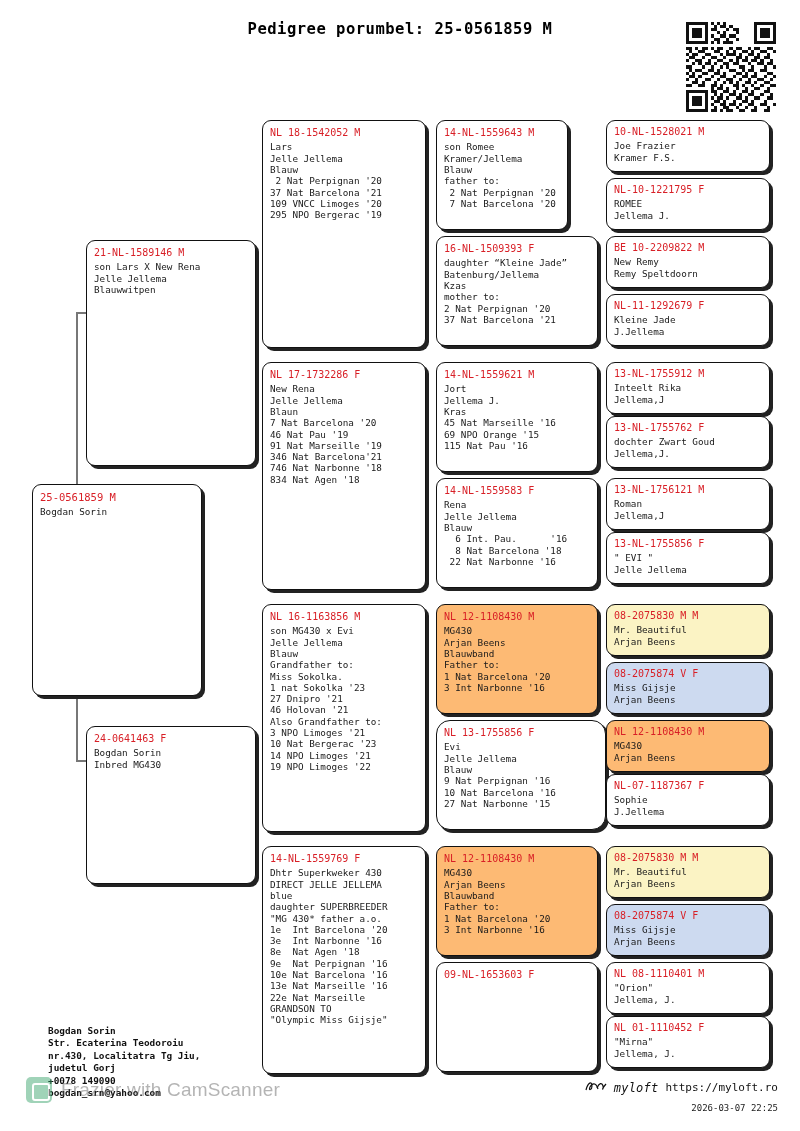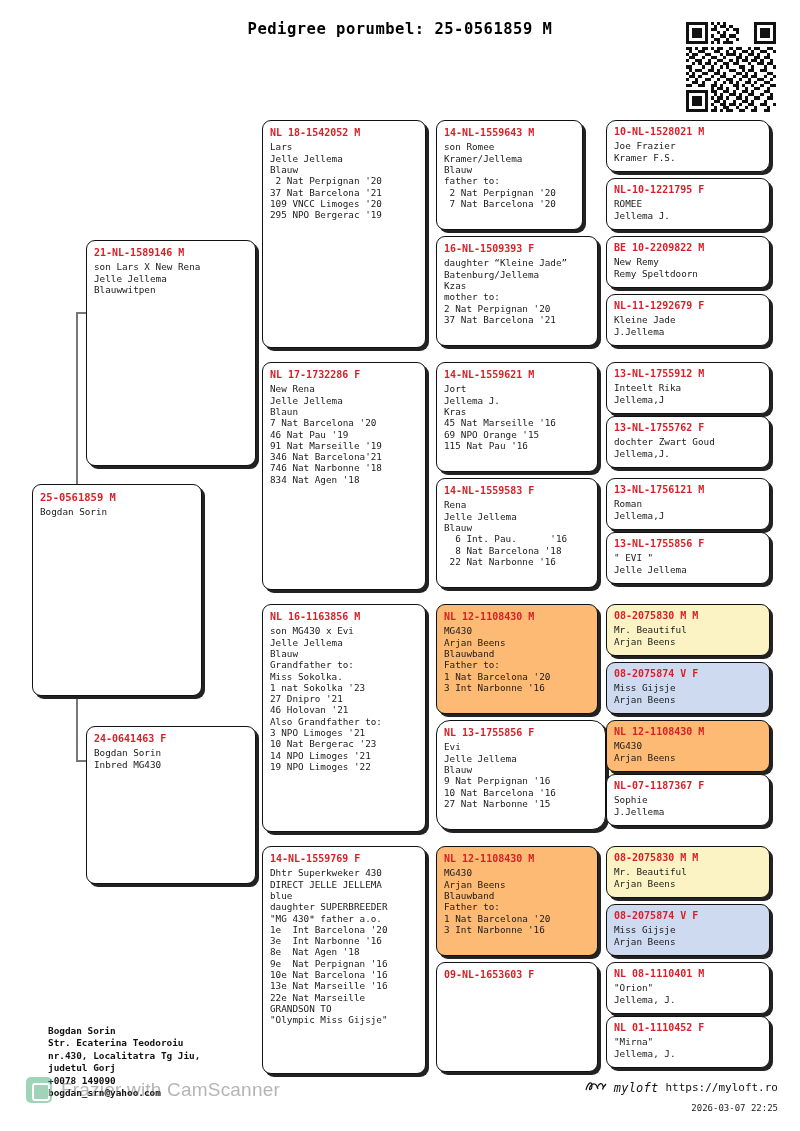--- a/index.html
+++ b/index.html
@@ -41,21 +41,21 @@
     background: #fff;
     border: 1.6px solid #111;
     border-radius: 9px;
     box-shadow: 3px 3px 0 #222;
     overflow: hidden;
     padding: 6px 7px 5px 7px;
     line-height: 1.22;
     font-size: 9.3px;
   }
   .card .ring {
-    font-weight: bold;
+    font-weight: normal;
     color: #d81f26;
     font-size: 10px;
     letter-spacing: 0px;
     margin-bottom: 2px;
     white-space: nowrap;
   }
   .card .line {
     white-space: pre;
     color: #1a1a1a;
   }
@@ -437,21 +437,21 @@
 3e  Int Narbonne '16
 8e  Nat Agen '18
 9e  Nat Perpignan '16
 10e Nat Barcelona '16
 13e Nat Marseille '16
 22e Nat Marseille
 GRANDSON TO
 "Olympic Miss Gijsje"</div>
 </div>
 
-<div class="card" style="left:436px; top:120px; width:147px; height:110px;">
+<div class="card" style="left:436px; top:120px; width:132px; height:110px;">
   <div class="ring">14-NL-1559643 M</div>
   <div class="line">son Romee
 Kramer/Jellema
 Blauw
 father to:
  2 Nat Perpignan '20
  7 Nat Barcelona '20</div>
 </div>
 
 <div class="card" style="left:436px; top:236px; width:162px; height:110px;">
@@ -511,21 +511,21 @@
 Blauwband
 Father to:
 1 Nat Barcelona '20
 3 Int Narbonne '16</div>
 </div>
 
 <div class="card" style="left:436px; top:962px; width:162px; height:110px;">
   <div class="ring">09-NL-1653603 F</div>
 </div>
 
-<div class="card small" style="left:606px; top:120px; width:164px; height:52px;border-radius:10px;">
+<div class="card small" style="left:606px; top:120px; width:164px; height:52px;">
   <div class="ring">10-NL-1528021 M</div>
   <div class="line">Joe Frazier
 Kramer F.S.</div>
 </div>
 <div class="card small" style="left:606px; top:178px; width:164px; height:52px;">
   <div class="ring">NL-10-1221795 F</div>
   <div class="line">ROMEE
 Jellema J.</div>
 </div>
 <div class="card small" style="left:606px; top:236px; width:164px; height:52px;">

